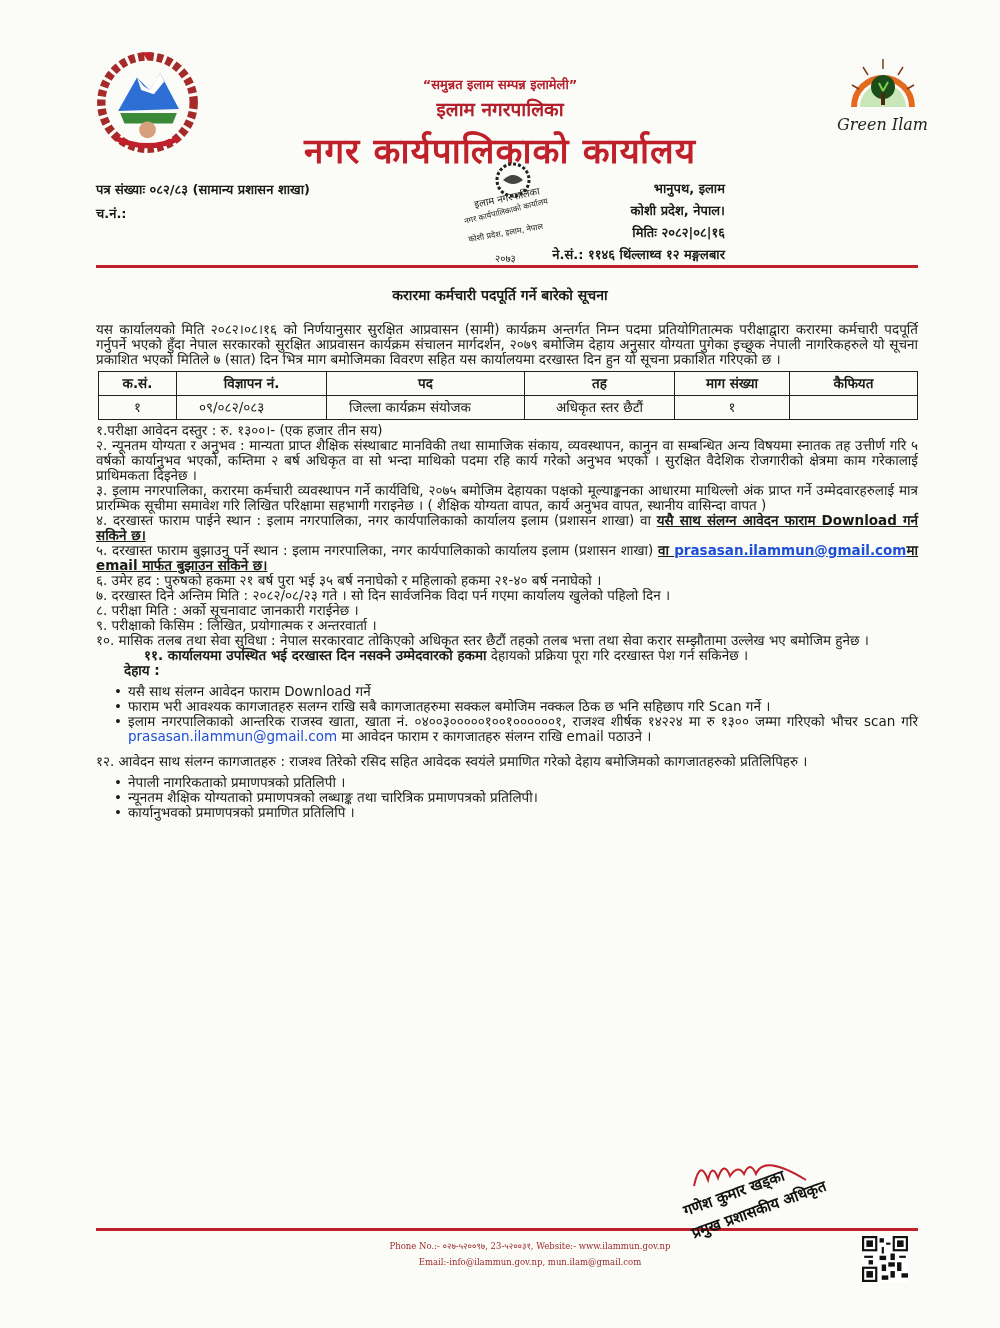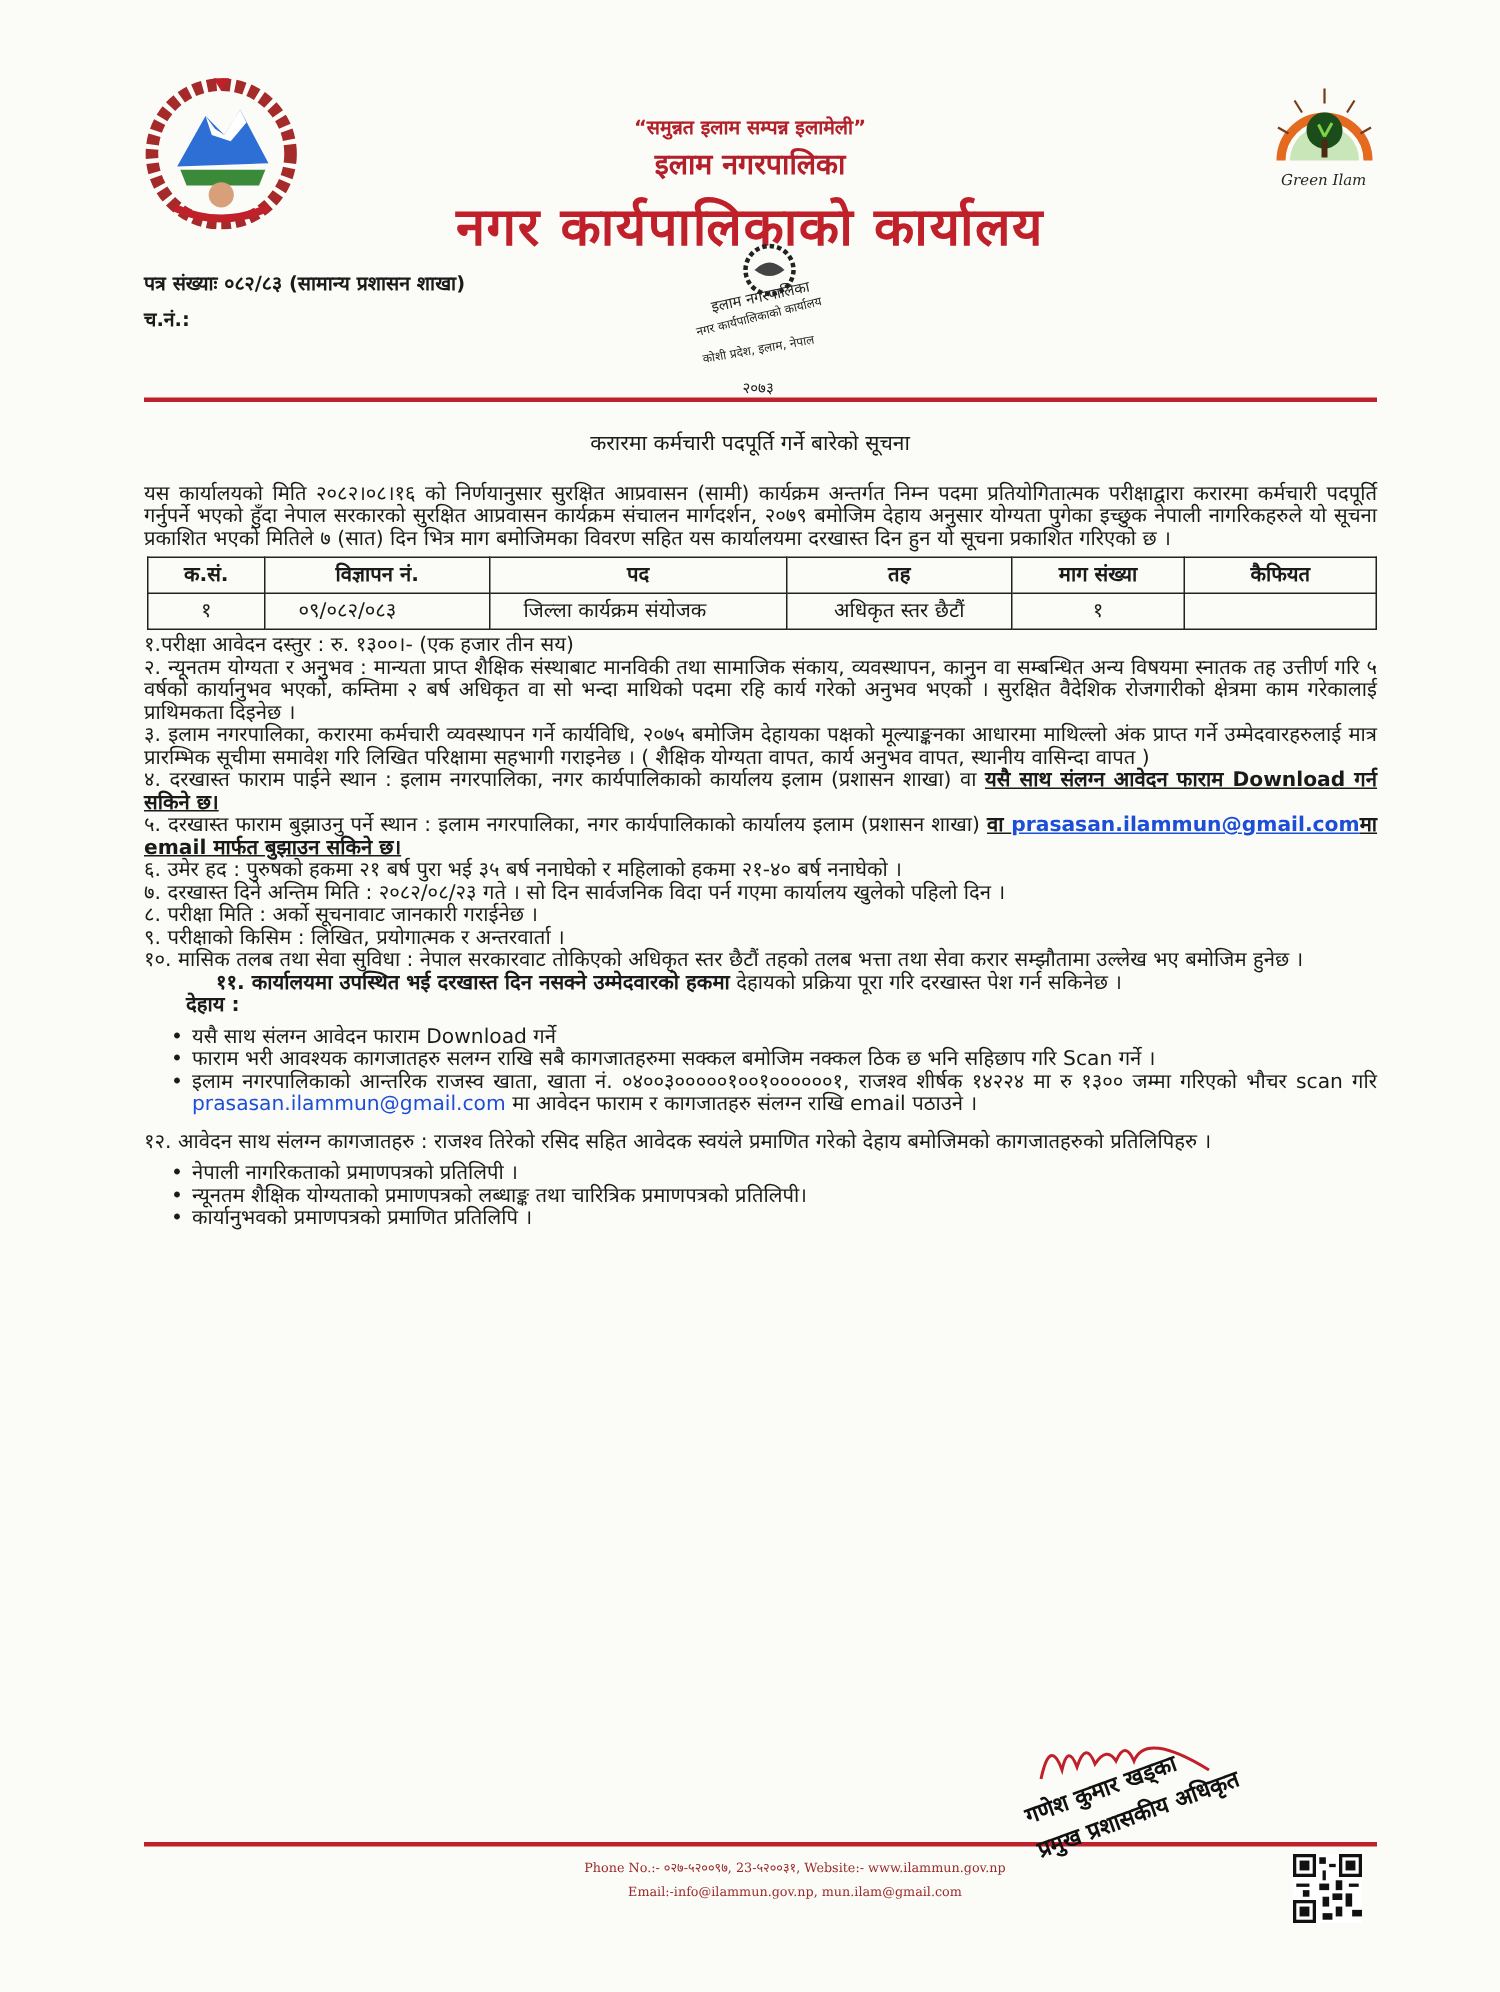--- a/index.html
+++ b/index.html
@@ -3,35 +3,35 @@
 <meta charset="utf-8">
 <style>
   * { box-sizing: border-box; margin: 0; padding: 0; }
   html, body { width: 1000px; height: 1328px; background: #fbfbf8; }
   body { font-family: "DejaVu Sans", sans-serif; color: #1a1a1a; position: relative; overflow: hidden; }
   .page { position: absolute; left: 0; top: 0; width: 820px; height: 1328px; }
 
   
   .emblem { position: absolute; left: 95px; top: 48px; width: 105px; height: 105px; }
   .green-logo { position: absolute; left: 830px; top: 55px; width: 105px; height: 80px; text-align: center; }
-  .green-logo .label { font-family: "DejaVu Serif", serif; font-style: italic; font-size: 10px; color: #222; margin-top: -2px; display:block; }
+  .green-logo .label { font-family: "DejaVu Serif", serif; font-style: italic; font-size: 16px; color: #222; margin-top: -2px; display:block; }
   .slogan { position: absolute; left: 0; width: 1000px; top: 75px; text-align: center; font-size: 13px; color: #b3202a; font-weight: bold; }
   .org-name { position: absolute; left: 0; width: 1000px; top: 96px; text-align: center; font-size: 19px; color: #b3202a; font-weight: bold; }
   .office-title { position: absolute; left: 0; width: 1000px; top: 126px; text-align: center; font-size: 35px; color: #c0202a; font-weight: bold; letter-spacing: 1px; }
 
   .meta-left { position: absolute; left: 96px; top: 178px; font-size: 13px; font-weight: bold; line-height: 24px; }
   .meta-right { position: absolute; right: 95px; top: 178px; font-size: 13px; font-weight: bold; line-height: 22px; text-align: right; }
 
   .stamp { position: absolute; left: 455px; top: 158px; width: 110px; height: 110px; }
 
   .rule { position: absolute; left: 96px; width: 822px; height: 3px; background: #c0202a; }
   .rule.top { top: 265px; }
   .rule.bottom { top: 1228px; }
 
-  .subject { position: absolute; left: 0; width: 1000px; top: 285px; text-align: center; font-size: 14px; font-weight: normal; }
+  .subject { position: absolute; left: 0; width: 1000px; top: 285px; text-align: center; font-size: 14px; font-weight: bold; }
 
   .body { position: absolute; left: 96px; width: 822px; top: 322px; font-size: 13.5px; line-height: 15px; text-align: justify; }
   .intro { margin-bottom: 4px; }
 
   table.notice { width: 820px; border-collapse: collapse; font-size: 13.5px; margin: 2px 0 3px 2px; }
   table.notice td, table.notice th { border: 1.5px solid #222; height: 24px; padding: 0 22px; }
   table.notice th { font-weight: bold; text-align: center; }
   table.notice td.c { text-align: center; }
 
   .item { margin: 0; }
@@ -94,20 +94,26 @@
 
   <svg class="stamp" viewBox="0 0 110 110">
     <circle cx="58" cy="22" r="16" fill="none" stroke="#222" stroke-width="3" stroke-dasharray="3 2"></circle>
     <path d="M48 22 Q58 12 68 22 Q58 30 48 22 Z" fill="#444"></path>
     <text x="20" y="50" font-size="10" fill="#222" transform="rotate(-12 20 50)" font-family="DejaVu Sans, sans-serif">इलाम नगरपालिका</text>
     <text x="10" y="66" font-size="8" fill="#222" transform="rotate(-14 10 66)" font-family="DejaVu Sans, sans-serif">नगर कार्यपालिकाको कार्यालय</text>
     <text x="14" y="84" font-size="8" fill="#222" transform="rotate(-10 14 84)" font-family="DejaVu Sans, sans-serif">कोशी प्रदेश, इलाम, नेपाल</text>
     <text x="40" y="104" font-size="10" fill="#222" font-family="DejaVu Sans, sans-serif">२०७३</text>
   </svg>
 
+  <div class="meta-right">
+    <div>भानुपथ, इलाम</div>
+    <div>कोशी प्रदेश, नेपाल।</div>
+    <div>मितिः २०८२|०८|१६</div>
+    <div>ने.सं.: ११४६ थिंल्लाथ्व १२ मङ्गलबार</div>
+  </div>
 
   <div class="rule top"></div>
 
   <div class="subject">करारमा कर्मचारी पदपूर्ति गर्ने बारेको सूचना</div>
 
   <div class="body">
     <p class="intro">यस कार्यालयको मिति २०८२।०८।१६ को निर्णयानुसार सुरक्षित आप्रवासन (सामी) कार्यक्रम अन्तर्गत निम्न पदमा प्रतियोगितात्मक परीक्षाद्वारा करारमा कर्मचारी पदपूर्ति गर्नुपर्ने भएको हुँदा नेपाल सरकारको सुरक्षित आप्रवासन कार्यक्रम संचालन मार्गदर्शन, २०७९ बमोजिम देहाय अनुसार योग्यता पुगेका इच्छुक नेपाली नागरिकहरुले यो सूचना प्रकाशित भएको मितिले ७ (सात) दिन भित्र माग बमोजिमका विवरण सहित यस कार्यालयमा दरखास्त दिन हुन यो सूचना प्रकाशित गरिएको छ ।</p>
 
     <table class="notice">
       <colgroup>

